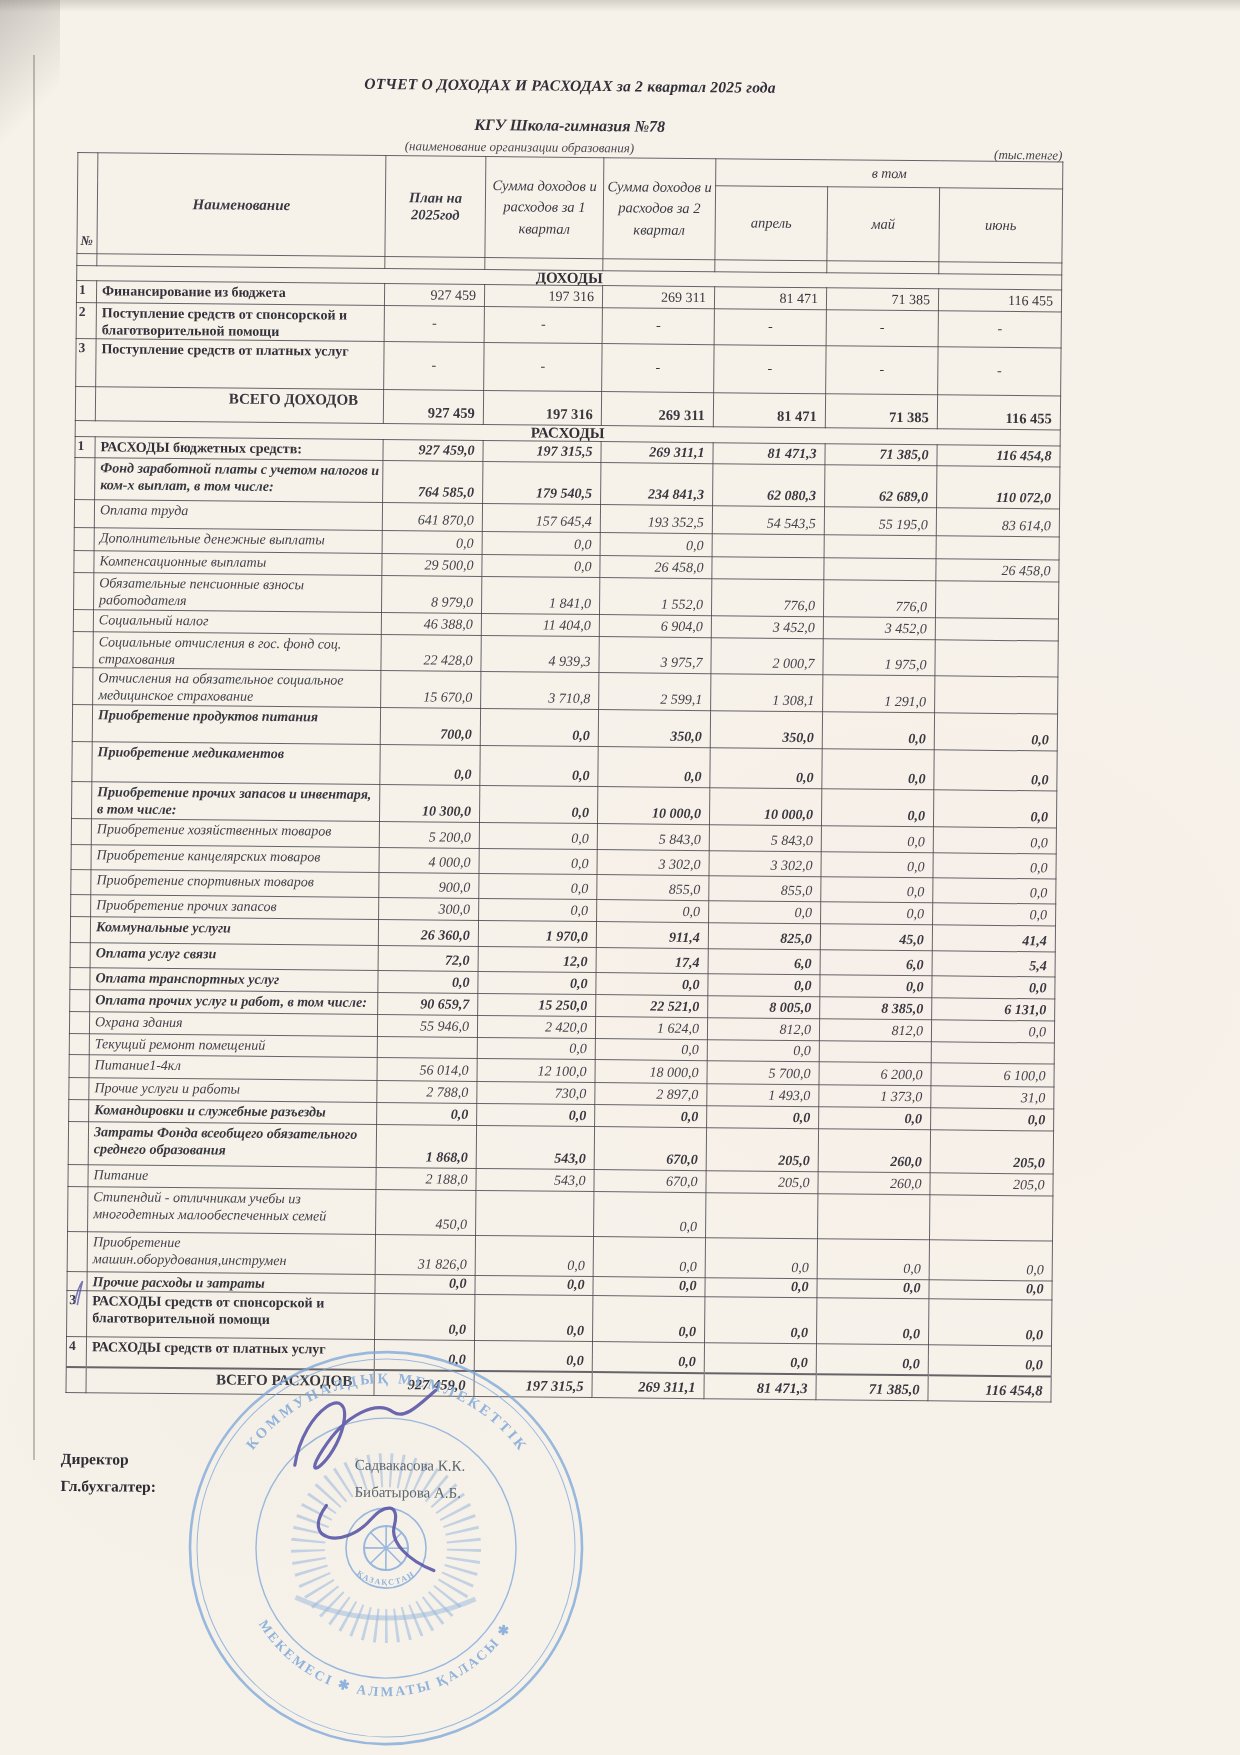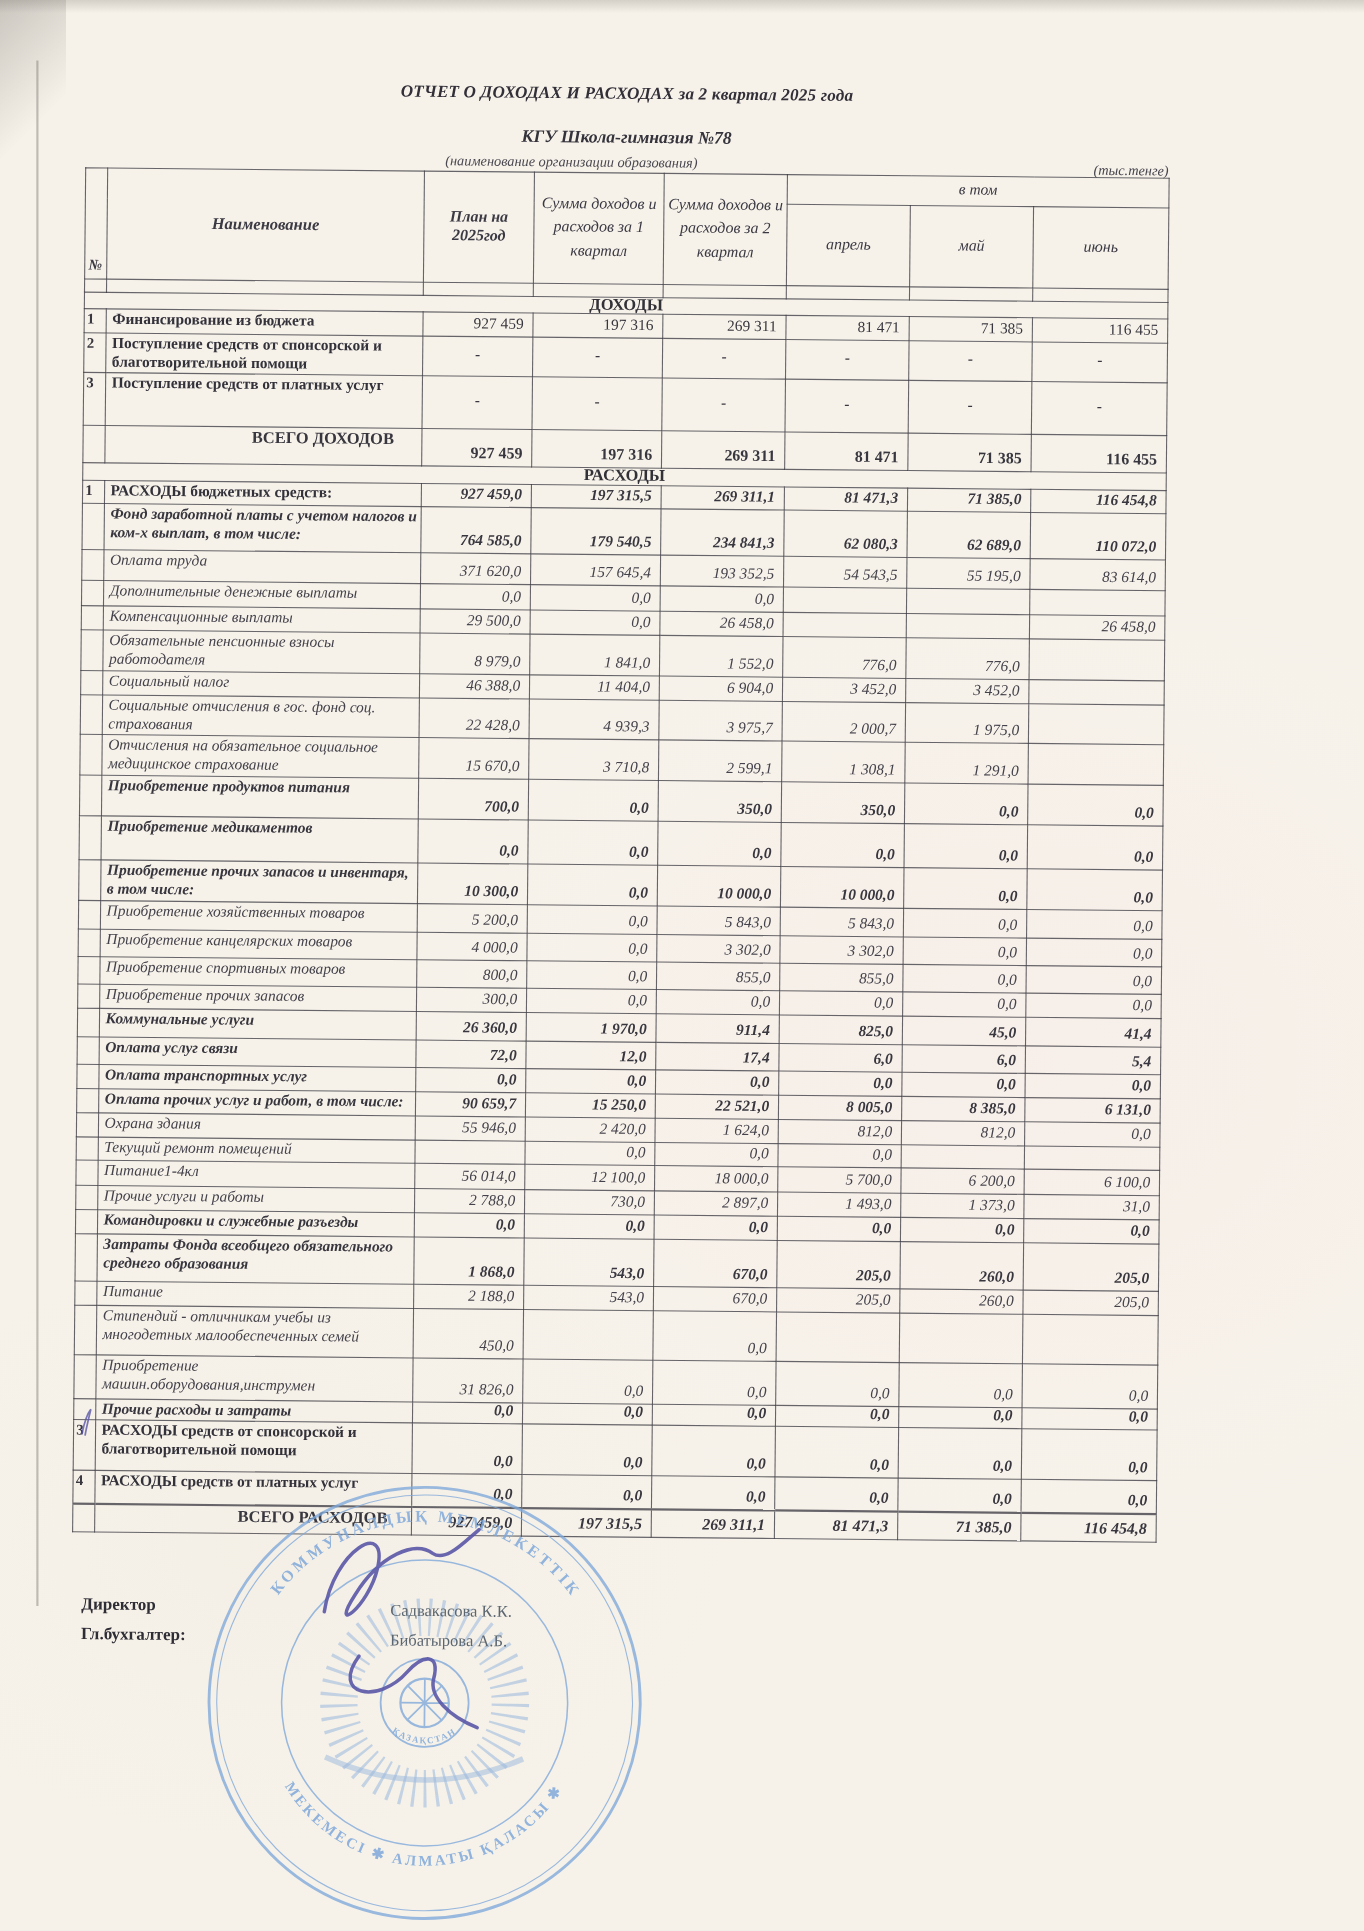--- a/index.html
+++ b/index.html
@@ -62,21 +62,21 @@
   tr.exph td.lab{font-weight:bold;color:#33313a;}
   tr.exph td.num{font-weight:bold;font-style:italic;}
   tr.expg td.lab{font-weight:bold;font-style:italic;}
   tr.expg td.num{font-weight:bold;font-style:italic;}
   tr.exp td.lab{font-style:italic;color:#44424b;}
   tr.exp td.num{font-style:italic;color:#44424b;}
   tr.expt td.lab{font-weight:bold;text-align:center;padding-left:110px;font-size:15px;}
   tr.expt td.num{font-weight:bold;font-style:italic;font-size:14.5px;}
   tr.expt td{border-top-width:2px;}
 
-  .sig-label{position:absolute;left:87px;font-weight:bold;font-size:15.5px;color:#2e2c35;}
+  .sig-label{position:absolute;left:74px;font-weight:bold;font-size:15.5px;color:#2e2c35;}
   .sig-name{position:absolute;left:368px;font-size:15px;color:#5c6670;z-index:5;}
 
   .stamp{position:absolute;left:190px;top:1335px;z-index:4;}
   .blue-tick{position:absolute;left:80px;top:1278px;z-index:4;}
 </style>
 </head>
 <body>
 
 <div class="scan">
   <div class="edge-top"></div>
@@ -188,21 +188,21 @@
             <td class="num">764 585,0</td>
             <td class="num">179 540,5</td>
             <td class="num">234 841,3</td>
             <td class="num">62 080,3</td>
             <td class="num">62 689,0</td>
             <td class="num">110 072,0</td>
           </tr>
           <tr class="exp" style="height: 28px;">
             <td class="numcol"></td>
             <td class="lab">Оплата труда</td>
-            <td class="num">371 620,0</td>
+            <td class="num">641 870,0</td>
             <td class="num">157 645,4</td>
             <td class="num">193 352,5</td>
             <td class="num">54 543,5</td>
             <td class="num">55 195,0</td>
             <td class="num">83 614,0</td>
           </tr>
           <tr class="exp" style="height: 23px;">
             <td class="numcol"></td>
             <td class="lab">Дополнительные денежные выплаты</td>
             <td class="num">0,0</td>
@@ -308,21 +308,21 @@
             <td class="num">4 000,0</td>
             <td class="num">0,0</td>
             <td class="num">3 302,0</td>
             <td class="num">3 302,0</td>
             <td class="num">0,0</td>
             <td class="num">0,0</td>
           </tr>
           <tr class="exp" style="height: 25px;">
             <td class="numcol"></td>
             <td class="lab">Приобретение спортивных товаров</td>
-            <td class="num">800,0</td>
+            <td class="num">900,0</td>
             <td class="num">0,0</td>
             <td class="num">855,0</td>
             <td class="num">855,0</td>
             <td class="num">0,0</td>
             <td class="num">0,0</td>
           </tr>
           <tr class="exp" style="height: 22px;">
             <td class="numcol"></td>
             <td class="lab">Приобретение прочих запасов</td>
             <td class="num">300,0</td>

